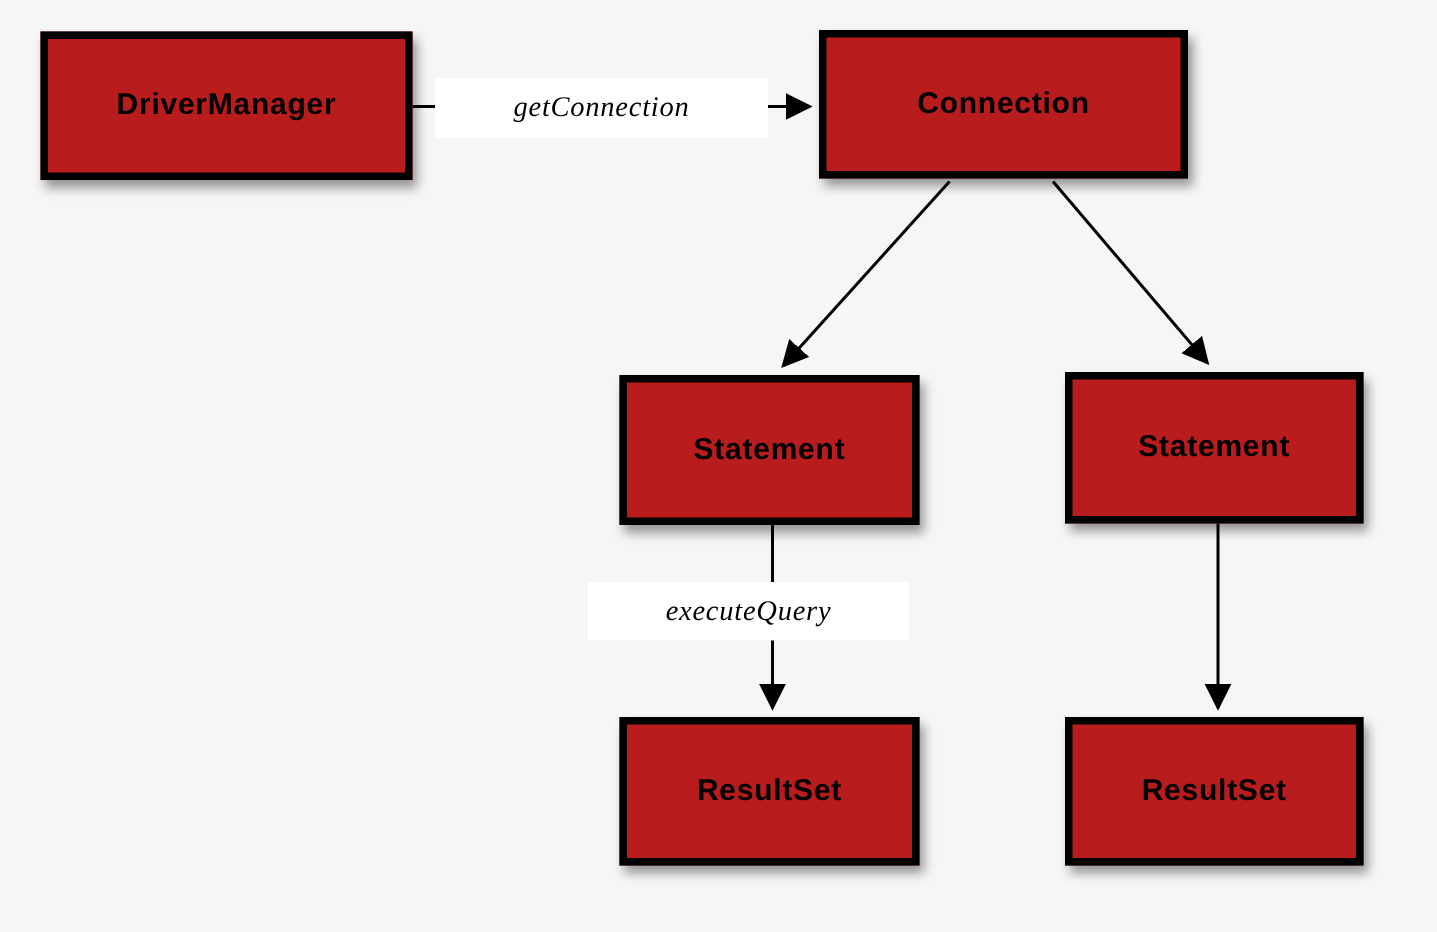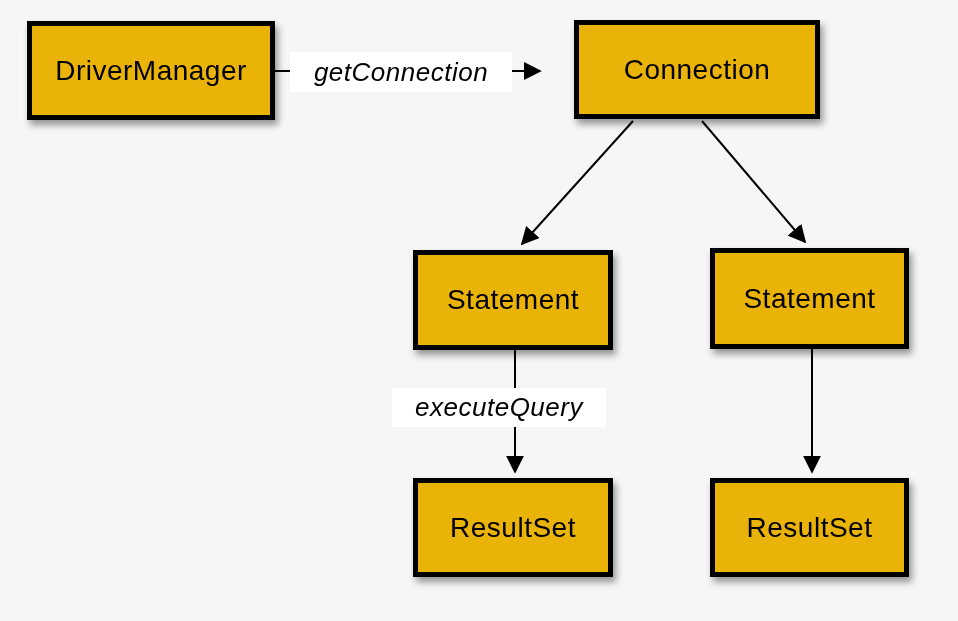--- a/index.html
+++ b/index.html
@@ -18,46 +18,48 @@
   .edges-svg {
     position: absolute;
     left: 0;
     top: 0;
     width: 958px;
     height: 621px;
   }
   .node {
     position: absolute;
     box-sizing: border-box;
-    background: #eab308;
+    background: #b91c1c;
     border: 5px solid #000000;
     box-shadow: 3px 5px 7px rgba(0,0,0,0.40);
     display: flex;
     align-items: center;
     justify-content: center;
-    font-size: 28px;
+    font-size: 20px;
     letter-spacing: 0.5px;
     white-space: nowrap;
+    font-weight: bold;
   }
   .node-driver-manager { left: 27px;  top: 21px;  width: 248px; height: 99px;  }
-  .node-connection     { left: 546px; top: 20px;  width: 246px; height: 99px; margin-left: 28px;  }
+  .node-connection     { left: 546px; top: 20px;  width: 246px; height: 99px;  }
   .node-statement-l    { left: 413px; top: 250px; width: 200px; height: 100px; }
   .node-statement-r    { left: 710px; top: 248px; width: 199px; height: 101px; }
   .node-resultset-l    { left: 413px; top: 478px; width: 200px; height: 99px;  }
   .node-resultset-r    { left: 710px; top: 478px; width: 199px; height: 99px;  }
   .edge-label {
     position: absolute;
     background: #ffffff;
     display: flex;
     align-items: center;
     justify-content: center;
     font-style: italic;
-    font-size: 26px;
+    font-size: 19px;
     letter-spacing: 0.5px;
     white-space: nowrap;
+    font-family: Liberation Serif, serif;
   }
   .label-get-connection   { left: 290px; top: 52px;  width: 222px; height: 40px; }
   .label-create-statement { left: 463px; top: 157px; width: 240px; height: 37px; }
   .label-execute-query    { left: 392px; top: 388px; width: 214px; height: 39px; }
 </style>
 </head>
 <body>
 
 <div class="stage">
 

